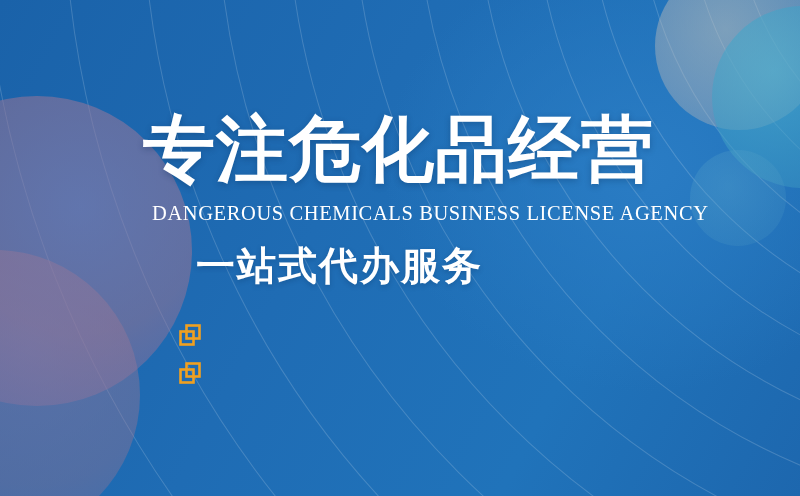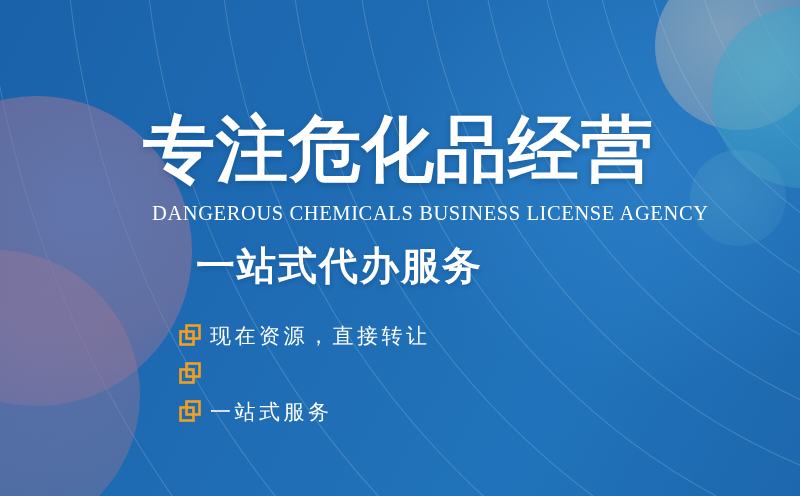--- a/index.html
+++ b/index.html
@@ -220,37 +220,27 @@
 
     <div class="bullets">
 
       <div class="bullet">
         <span class="bullet-icon">
           <svg viewBox="0 0 22 22">
             <rect x="7.5" y="1.5" width="13" height="13" fill="none" stroke="#f0a020" stroke-width="2.6"></rect>
             <rect x="1.5" y="7.5" width="13" height="13" fill="none" stroke="#f0a020" stroke-width="2.6"></rect>
           </svg>
         </span>
-        <span class="bullet-text">现在资源，直接转让</span>
       </div>
 
       <div class="bullet">
         <span class="bullet-icon">
           <svg viewBox="0 0 22 22">
             <rect x="7.5" y="1.5" width="13" height="13" fill="none" stroke="#f0a020" stroke-width="2.6"></rect>
             <rect x="1.5" y="7.5" width="13" height="13" fill="none" stroke="#f0a020" stroke-width="2.6"></rect>
           </svg>
         </span>
       </div>
 
-      <div class="bullet">
-        <span class="bullet-icon">
-          <svg viewBox="0 0 22 22">
-            <rect x="7.5" y="1.5" width="13" height="13" fill="none" stroke="#f0a020" stroke-width="2.6"></rect>
-            <rect x="1.5" y="7.5" width="13" height="13" fill="none" stroke="#f0a020" stroke-width="2.6"></rect>
-          </svg>
-        </span>
-        <span class="bullet-text">一站式服务</span>
-      </div>
 
     </div>
   </div>
 </div>
 
 </body></html>

